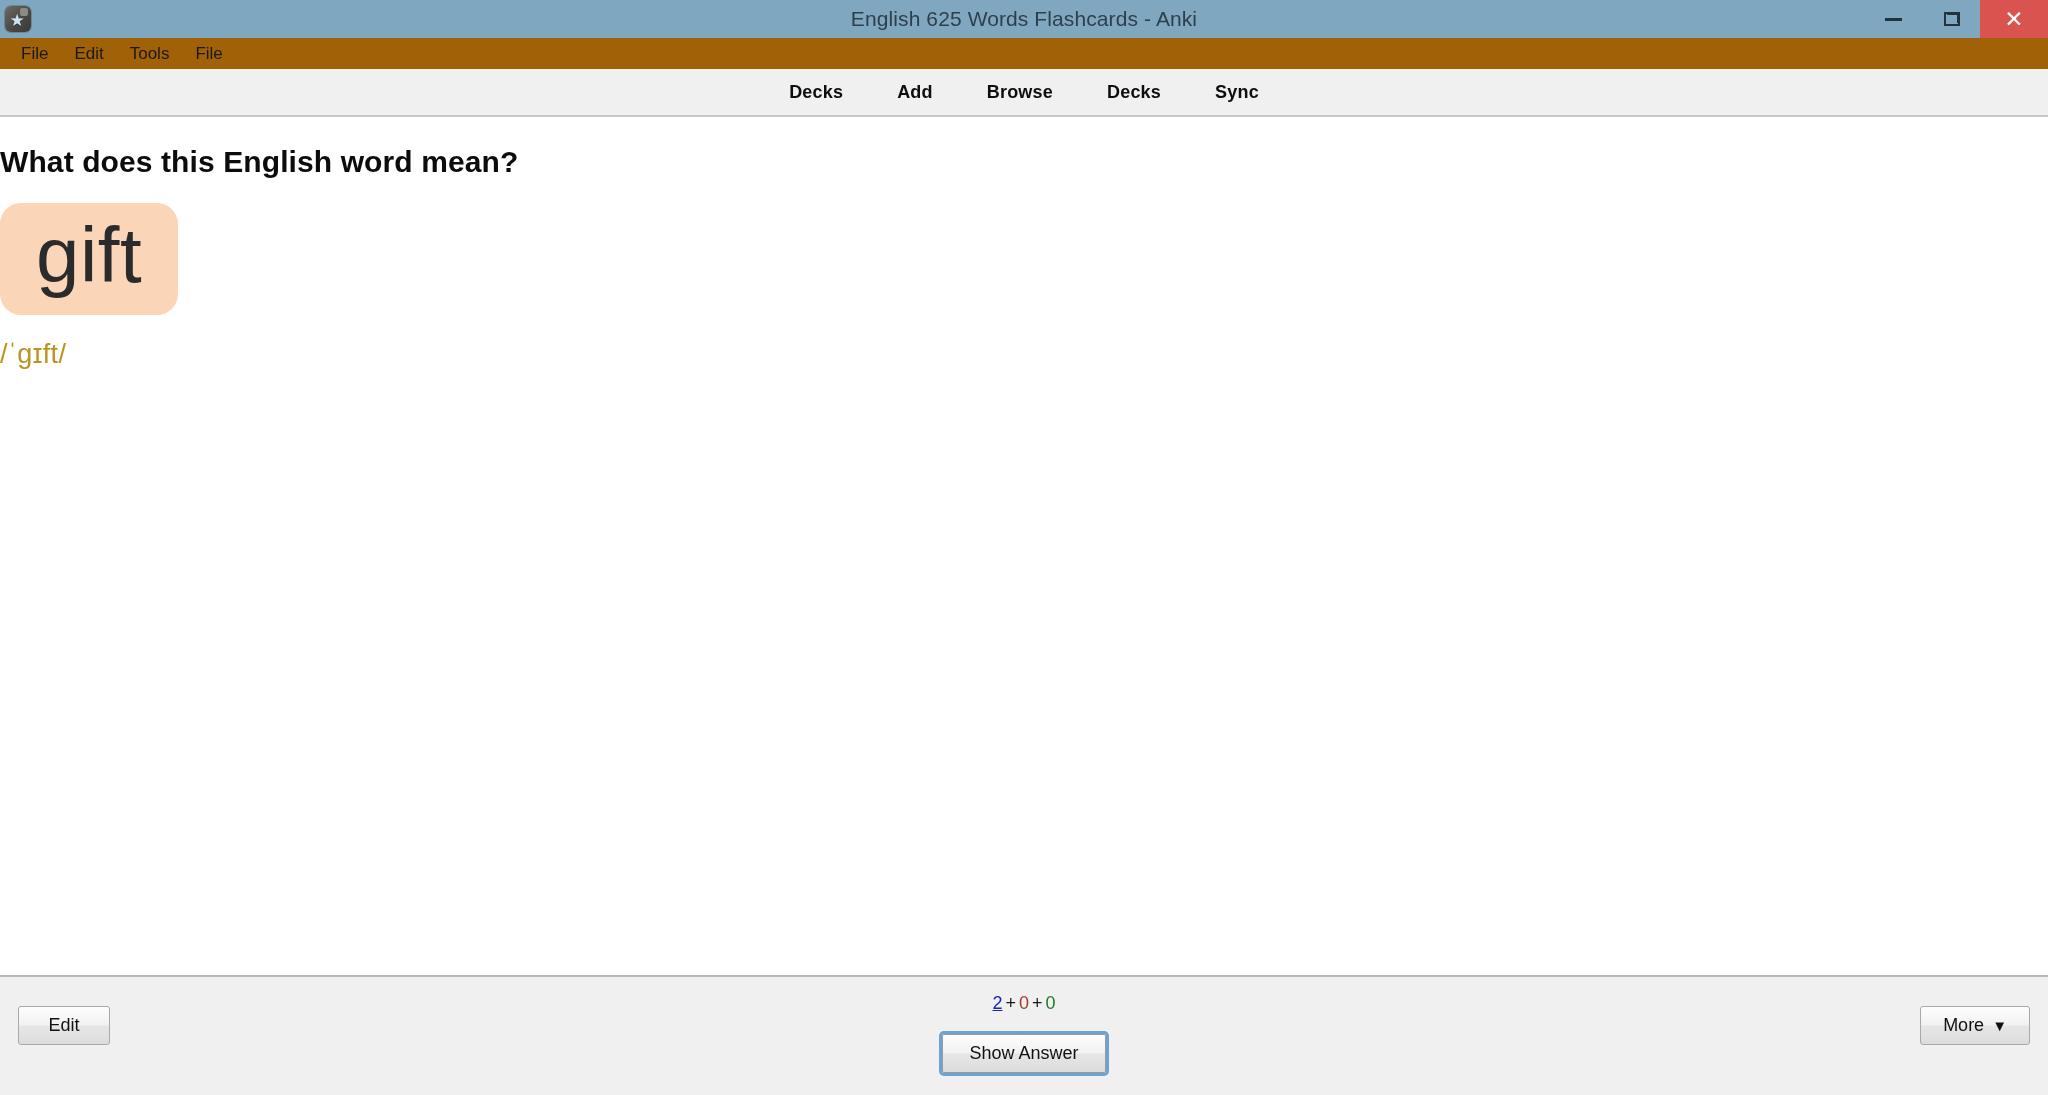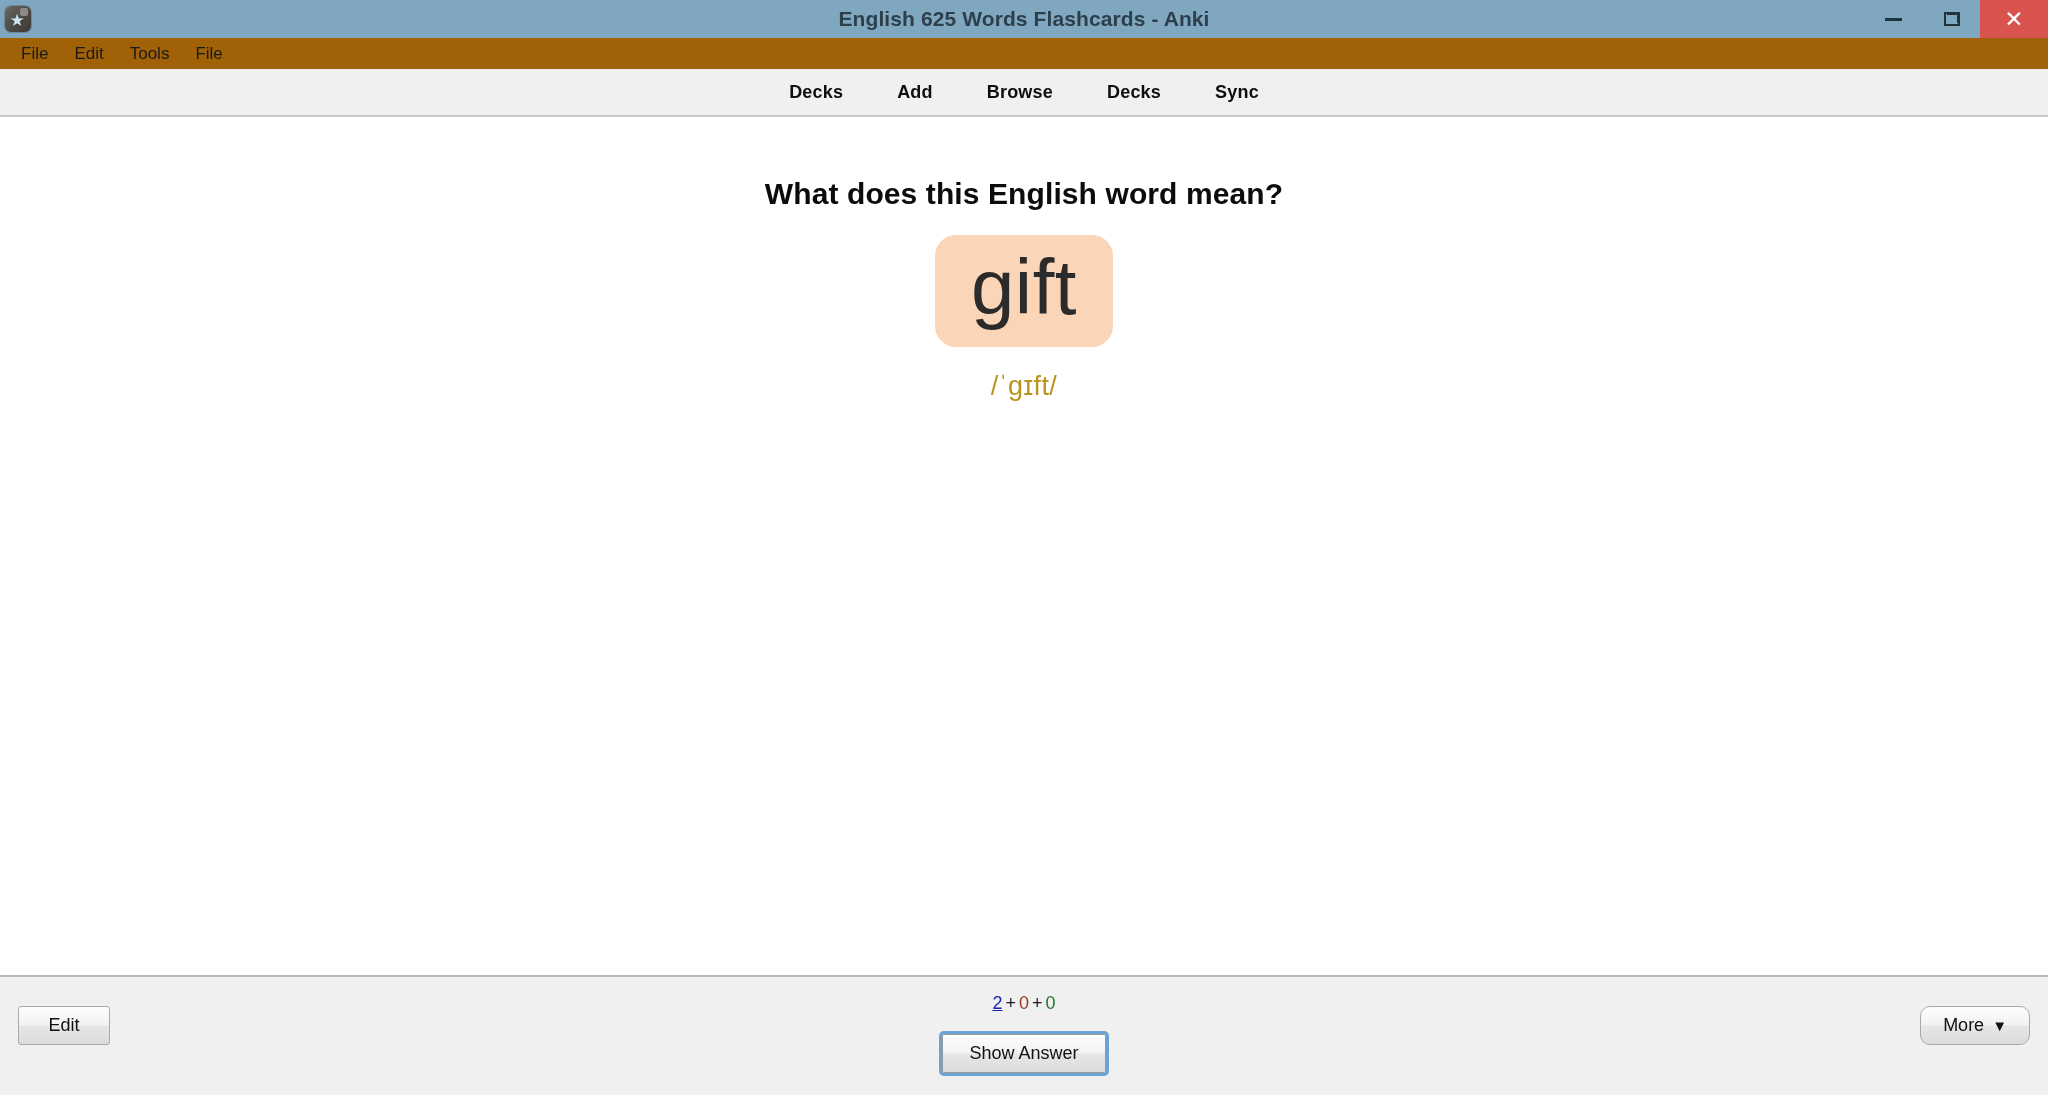--- a/index.html
+++ b/index.html
@@ -68,21 +68,20 @@
 
   .title-text {
     position: absolute;
     left: 0;
     right: 0;
     text-align: center;
     font-size: 21px;
     color: #2e3f4c;
     letter-spacing: 0.1px;
     pointer-events: none;
-    font-weight: bold;
   }
 
   .win-controls {
     margin-left: auto;
     display: flex;
     align-items: stretch;
     height: 38px;
     flex: 0 0 auto;
   }
   .win-btn {
@@ -166,24 +165,23 @@
     padding: 3px 6px;
     letter-spacing: 0.2px;
   }
 
   
   .card-area {
     flex: 1 1 auto;
     background: #ffffff;
     display: flex;
     flex-direction: column;
-    align-items: center;
+    align-items: flex-start;
     padding-top: 28px;
     overflow: hidden;
-    margin-top: 32px;
   }
 
   .card-question {
     font-size: 30px;
     font-weight: bold;
     color: #0c0c0c;
     letter-spacing: 0.1px;
     margin-bottom: 24px;
   }
 
@@ -271,21 +269,20 @@
     border-radius: 2px;
   }
 
   .btn-more {
     margin-left: auto;
     min-width: 104px;
     display: inline-flex;
     align-items: center;
     justify-content: center;
     gap: 8px;
-    border-radius: 10px;
   }
   .caret-down {
     font-size: 15px;
     line-height: 1;
     color: #111111;
   }
 </style>
 </head>
 <body>
 

